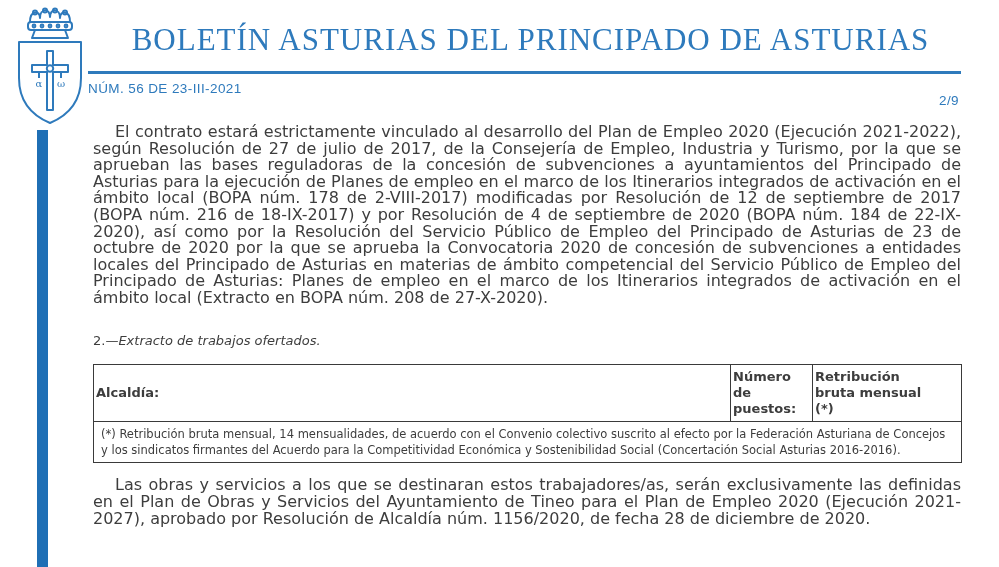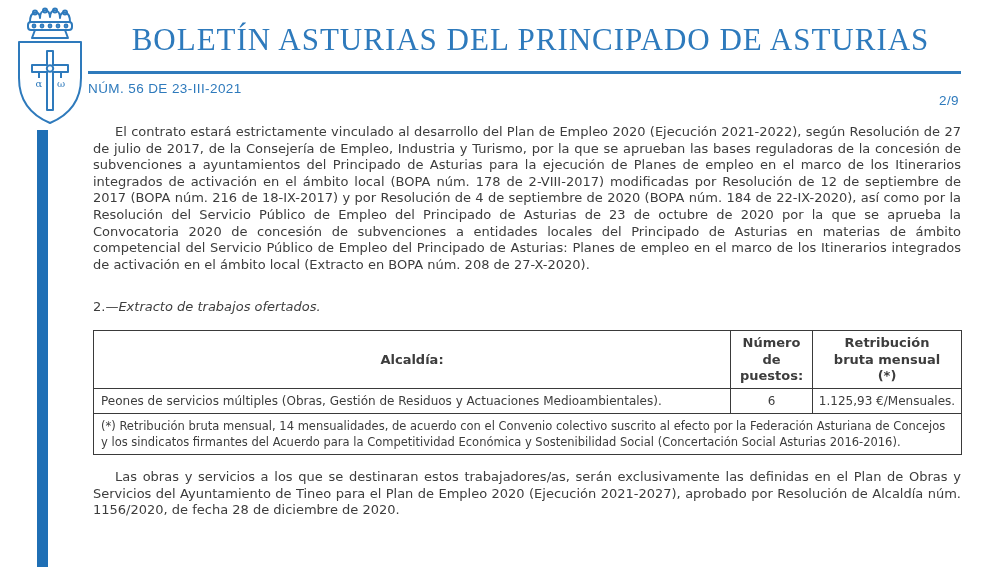--- a/index.html
+++ b/index.html
@@ -30,29 +30,29 @@
     color:var(--accent-blue);}
   .meta .issue{position:absolute;left:0;right:0;}
   .meta .pageno{position:absolute;right:2px;top:12px;}
 
   
   .left-bar{position:absolute;left:37px;top:130px;width:11px;bottom:0;background:var(--bar-blue);}
 
   
   .content{position:absolute;left:93px;top:124px;width:868px;}
   p.body-par{
-    margin:0;text-align:justify;font-size:13px;line-height:16.6px;text-indent:22px;
+    margin:0;text-align:justify;font-size:16px;line-height:16.6px;text-indent:22px;
   }
   p.section-heading{margin:26px 0 0 0;font-size:13px;line-height:16px;}
   .section-heading .ttl{font-style:italic;}
 
   table.offers{border-collapse:collapse;width:868px;margin-top:15px;table-layout:fixed;}
   table.offers th,table.offers td{border:1px solid var(--table-border);}
   table.offers th{
-    font-size:13px;font-weight:bold;text-align:center;vertical-align:middle;
+    font-size:13px;font-weight:bold;text-align:left;vertical-align:middle;
     white-space:pre-line;line-height:1.25;padding:4px 2px;
   }
   td.occ{font-size:12px;padding:5px 7px;}
   td.cnt,td.ret{font-size:12px;text-align:center;padding:4px 2px;}
   td.footnote{font-size:11.5px;line-height:1.4;padding:4px 7px;}
 
   p.closing{margin-top:14px;}
 </style>
 </head>
 <body>
@@ -114,25 +114,20 @@
           <th>Número
 de
 puestos:</th>
           <th>Retribución
 bruta mensual
 (*)</th>
         </tr>
       </thead>
       <tbody>
         <tr>
-          <td class="occ">Peones de servicios múltiples (Obras, Gestión de Residuos y Actuaciones Medioambientales).</td>
-          <td class="cnt">6</td>
-          <td class="ret">1.125,93 €/Mensuales.</td>
-        </tr>
-        <tr>
           <td class="footnote" colspan="3">(*) Retribución bruta mensual, 14 mensualidades, de acuerdo con el Convenio colectivo suscrito al efecto por la Federación Asturiana de Concejos y los sindicatos firmantes del Acuerdo para la Competitividad Económica y Sostenibilidad Social (Concertación Social Asturias 2016-2016).</td>
         </tr>
       </tbody>
     </table>
 
     <p class="body-par closing">Las obras y servicios a los que se destinaran estos trabajadores/as, serán exclusivamente las definidas en el Plan de Obras y Servicios del Ayuntamiento de Tineo para el Plan de Empleo 2020 (Ejecución 2021-2027), aprobado por Resolución de Alcaldía núm. 1156/2020, de fecha 28 de diciembre de 2020.</p>
 
   </div>
 </div>
 

